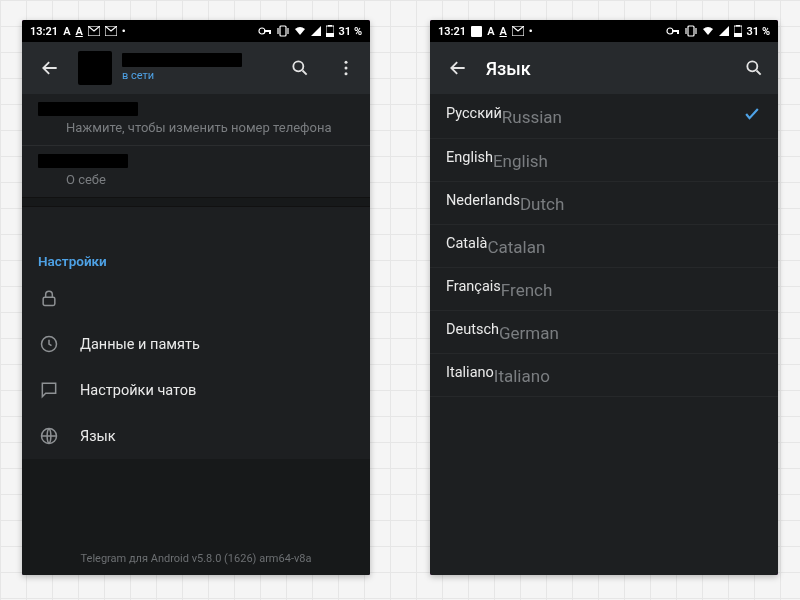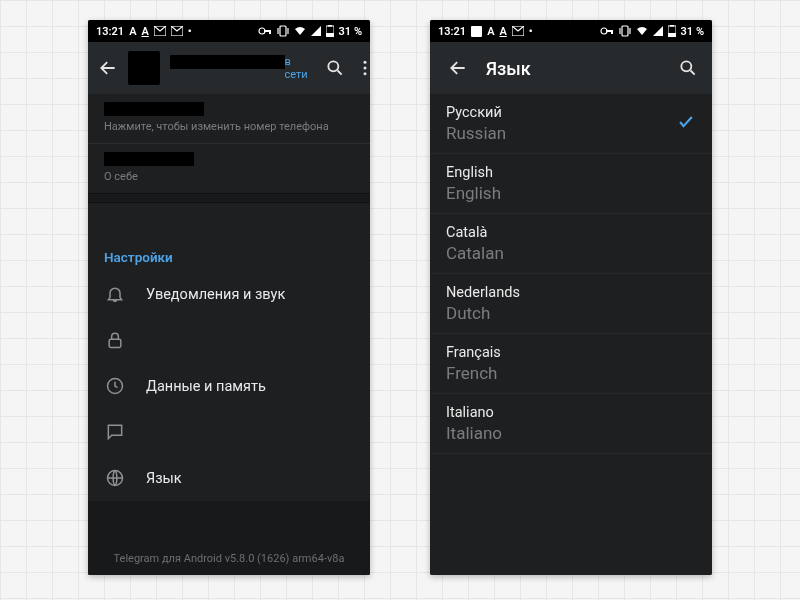--- a/index.html
+++ b/index.html
@@ -16,21 +16,21 @@
     background-image:
       linear-gradient(to right, #e6e6e6 1px, transparent 1px),
       linear-gradient(to bottom, #e6e6e6 1px, transparent 1px);
     background-size: 26px 26px;
   }
   .row {
     position: absolute; top: 20px; left: 0; right: 0;
     display: flex; justify-content: center; gap: 60px;
   }
   .phone {
-    width: 282px; height: 555px;
+    width: 348px; height: 555px;
     background: #701a75;
     border-radius: 2px;
     box-shadow: 0 2px 6px rgba(0,0,0,0.25);
     overflow: hidden;
     display: flex; flex-direction: column;
     color: #e4e4e4;
     position: relative;
   }
   
   .statusbar {
@@ -41,52 +41,52 @@
   .sb-left, .sb-right { display: flex; align-items: center; gap: 5px; }
   .sb-right svg, .sb-left svg { display: block; }
   
   .appbar {
     height: 52px; background: #272a2d;
     display: flex; align-items: center; padding: 0 6px 0 10px;
     gap: 10px;
   }
   .appbar .title-block { flex: 1; display: flex; align-items: center; gap: 10px; }
   .avatar { width: 34px; height: 34px; background: #000; border-radius: 2px; }
-  .title-txt { display: flex; flex-direction: row; line-height: 1.2; }
+  .title-txt { display: flex; flex-direction: column; line-height: 1.2; }
   .title-name-bar { width: 120px; height: 14px; background: #000; border-radius: 1px; margin-bottom: 2px; }
   .title-sub { font-size: 11px; color: #4ea2e6; }
   .title-plain { font-size: 18px; font-weight: 500; color: #fff; }
   .iconbtn { width: 36px; height: 36px; display: flex; align-items: center; justify-content: center; color: #e4e4e4; }
   
   .body { flex: 1; overflow: hidden; background: #1d1f21; display: flex; flex-direction: column; }
   .section-gap { height: 10px; background: #17191a; border-top: 1px solid #111; border-bottom: 1px solid #111; }
   .field {
     padding: 8px 16px 10px;
     border-bottom: 1px solid #2b2d2f;
   }
   .field .val-bar { height: 14px; background: #000; border-radius: 1px; margin-bottom: 4px; }
-  .field .hint { font-size: 11px; color: #7a7d80; }
+  .field .hint { font-size: 13px; color: #7a7d80; margin-left: 28px; }
   .sect-title { padding: 14px 16px 6px; font-size: 13.5px; font-weight: 600; color: #4ea2e6; margin-top: 32px; }
   .menuitem {
     display: flex; align-items: center; gap: 20px;
     padding: 12px 16px;
   }
   .menuitem .mi-icon { width: 22px; height: 22px; color: #8e9194; display:flex; align-items:center; justify-content:center; }
   .menuitem .mi-text { font-size: 14.5px; color: #eaeaea; }
   .footer {
     padding: 14px 8px 10px; text-align: center; font-size: 11px; color: #6c6f72;
     background: #17191a;
   }
   
   .langitem {
     display: flex; align-items: center; justify-content: space-between;
     padding: 10px 16px 10px 16px;
     border-bottom: 1px solid #26282a;
   }
-  .langitem .li-txt { display: flex; flex-direction: column; }
+  .langitem .li-txt { display: flex; flex-direction: row; }
   .langitem .li-name { font-size: 14.5px; color: #eaeaea; }
   .langitem .li-sub { font-size: 17px; color: #7a7d80; margin-top: 2px; }
   .check { color: #4ea2e6; }
 </style>
 </head>
 <body>
 <div class="grid-bg"></div>
 
 <div class="row">
 
@@ -182,48 +182,41 @@
         <div class="val-bar" style="width:90px"></div>
         <div class="hint">О себе</div>
       </div>
       <div class="section-gap"></div>
 
       <div class="sect-title">Настройки</div>
 
       <div class="menuitem">
         <span class="mi-icon">
           <svg width="20" height="20" viewBox="0 0 24 24" fill="none" stroke="currentColor" stroke-width="1.8">
-              <path d="M18 16v-5a6 6 0 10-12 0v5l-2 3h16l-2-3zM10 19a2 2 0 004 0"></path>
-            </svg>
-        </span>
-        <span class="mi-text">Уведомления и звук</span>
-      </div>
-      <div class="menuitem">
-        <span class="mi-icon">
-          <svg width="20" height="20" viewBox="0 0 24 24" fill="none" stroke="currentColor" stroke-width="1.8">
               <rect x="5" y="11" width="14" height="10" rx="2"></rect>
               <path d="M8 11V8a4 4 0 018 0v3"></path>
             </svg>
         </span>
       </div>
       <div class="menuitem">
         <span class="mi-icon">
           <svg width="20" height="20" viewBox="0 0 24 24" fill="none" stroke="currentColor" stroke-width="1.8">
               <circle cx="12" cy="12" r="9"></circle>
               <path d="M12 7v5l3 2"></path>
             </svg>
         </span>
         <span class="mi-text">Данные и память</span>
       </div>
       <div class="menuitem">
         <span class="mi-icon">
           <svg width="20" height="20" viewBox="0 0 24 24" fill="none" stroke="currentColor" stroke-width="1.8">
               <path d="M4 4h16v12H8l-4 4V4z"></path>
             </svg>
         </span>
+        <span class="mi-text">Настройки чатов</span>
       </div>
       <div class="menuitem">
         <span class="mi-icon">
           <svg width="20" height="20" viewBox="0 0 24 24" fill="none" stroke="currentColor" stroke-width="1.8">
               <circle cx="12" cy="12" r="9"></circle>
               <path d="M3 12h18M12 3c3 3 3 15 0 18M12 3c-3 3-3 15 0 18"></path>
             </svg>
         </span>
         <span class="mi-text">Язык</span>
       </div>
@@ -315,37 +308,43 @@
             </svg></span>
         </div>
         <div class="langitem">
           <div class="li-txt">
             <span class="li-name">English</span>
             <span class="li-sub">English</span>
           </div>
         </div>
         <div class="langitem">
           <div class="li-txt">
+            <span class="li-name">Nederlands</span>
+            <span class="li-sub">Dutch</span>
+          </div>
+        </div>
+        <div class="langitem">
+          <div class="li-txt">
             <span class="li-name">Català</span>
             <span class="li-sub">Catalan</span>
           </div>
         </div>
         <div class="langitem">
           <div class="li-txt">
-            <span class="li-name">Nederlands</span>
-            <span class="li-sub">Dutch</span>
-          </div>
-        </div>
-        <div class="langitem">
-          <div class="li-txt">
             <span class="li-name">Français</span>
             <span class="li-sub">French</span>
           </div>
         </div>
         <div class="langitem">
           <div class="li-txt">
+            <span class="li-name">Deutsch</span>
+            <span class="li-sub">German</span>
+          </div>
+        </div>
+        <div class="langitem">
+          <div class="li-txt">
             <span class="li-name">Italiano</span>
             <span class="li-sub">Italiano</span>
           </div>
         </div>
       </div>
   </div>
 </div>
 
 </body></html>

